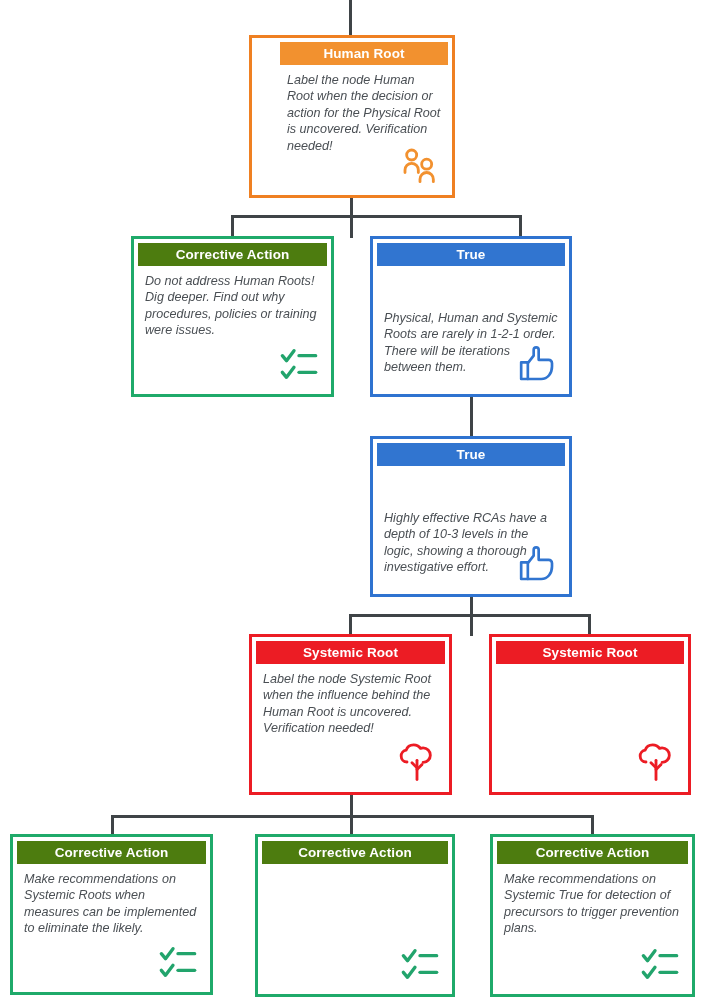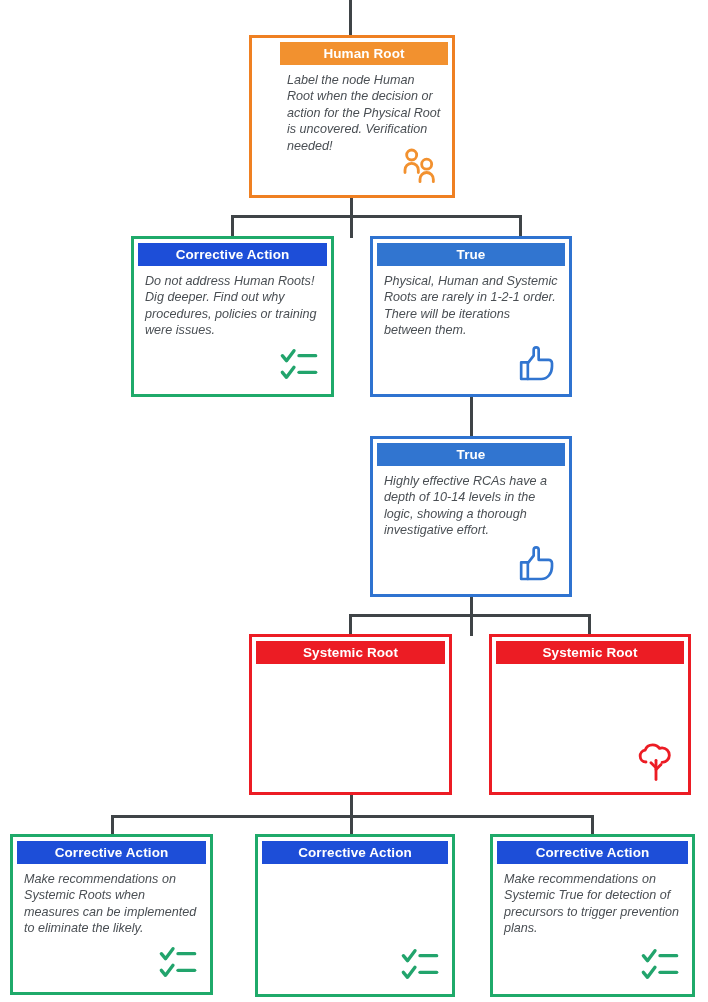--- a/index.html
+++ b/index.html
@@ -55,22 +55,22 @@
     bottom:6px;
     width:40px;height:40px;
     pointer-events:none;
   }
   .node .ico svg{display:block;width:100%;height:100%;}
 
   
   .orange{border-color:#ef8022;}
   .orange .hdr{background:#f2912f;}
   .green{border-color:#1faa6a;}
-  .green .hdr{background:#1d4ed8;text-align:center;}
-  .blue{border-color:#2f73d0;}
+  .green .hdr{background:#4d7c0f;text-align:center;}
+  .blue{border-color:#2f73d0;gap:37px;}
   .blue .hdr{background:#3175d0;}
   .red{border-color:#ec1c24;}
   .red .hdr{background:#ec1c24;}
 
   
   #n-human        {left:249px; top:35px;  width:206px; height:163px;padding-left:28px;}
   #n-corr-top     {left:131px; top:236px; width:203px; height:161px;}
   #n-true-1       {left:370px; top:236px; width:202px; height:161px;}
   #n-true-2       {left:370px; top:436px; width:202px; height:161px;}
   #n-sys-left     {left:249px; top:634px; width:203px; height:161px;}
@@ -147,48 +147,59 @@
           <path d="M5 22h8v20H5z"></path>
           <path d="M13 23l7-9V7c0-1.7 1.3-3 3-3s3 1.3 3 3v12h12c2.2 0 4 1.8 4 4v4c0 8-5 15-13 15h-16"></path>
         </svg>
       </span>
     </div>
   </div>
 
   <div class="node blue" id="n-true-2">
     <div class="hdr">True</div>
     <div class="body">
-      <span class="txt">Highly effective RCAs have a depth of 10-14 levels in the logic, showing a thorough investigative effort.</span>
+      <span class="txt">Highly effective RCAs have a depth of 10-3 levels in the logic, showing a thorough investigative effort.</span>
       <span class="ico">
         <svg viewBox="0 0 48 48" fill="none" stroke="#3175d0" stroke-width="3.2" stroke-linecap="round" stroke-linejoin="round">
           <path d="M5 22h8v20H5z"></path>
           <path d="M13 23l7-9V7c0-1.7 1.3-3 3-3s3 1.3 3 3v12h12c2.2 0 4 1.8 4 4v4c0 8-5 15-13 15h-16"></path>
         </svg>
       </span>
     </div>
   </div>
 
   <div class="node red" id="n-sys-left">
     <div class="hdr">Systemic Root</div>
-  </div>
-
-  <div class="node red" id="n-sys-right">
-    <div class="hdr">Systemic Root</div>
-    <div class="body">
+    <div class="body">
+      <span class="txt">Label the node Systemic Root when the influence behind the Human Root is uncovered. Verification needed!</span>
       <span class="ico">
         <svg viewBox="0 0 48 48" fill="none" stroke="#ec1c24" stroke-width="3.4" stroke-linecap="round" stroke-linejoin="round">
           <path d="M12 24c-4 0-7-3.2-7-7.2 0-3.6 2.6-6.6 6-7.1C12.2 6 15.8 3.4 20 3.4c3.4 0 6.4 1.7 8.2 4.3 1-.4 2-.6 3.1-.6 4.8 0 8.7 3.9 8.7 8.7S36.1 24.5 31.3 24.5"></path>
           <path d="M24 22v23"></path>
           <path d="M24 31l-6-6"></path>
           <path d="M24 33l6-6"></path>
         </svg>
       </span>
     </div>
   </div>
 
+  <div class="node red" id="n-sys-right">
+    <div class="hdr">Systemic Root</div>
+    <div class="body">
+      <span class="ico">
+        <svg viewBox="0 0 48 48" fill="none" stroke="#ec1c24" stroke-width="3.4" stroke-linecap="round" stroke-linejoin="round">
+          <path d="M12 24c-4 0-7-3.2-7-7.2 0-3.6 2.6-6.6 6-7.1C12.2 6 15.8 3.4 20 3.4c3.4 0 6.4 1.7 8.2 4.3 1-.4 2-.6 3.1-.6 4.8 0 8.7 3.9 8.7 8.7S36.1 24.5 31.3 24.5"></path>
+          <path d="M24 22v23"></path>
+          <path d="M24 31l-6-6"></path>
+          <path d="M24 33l6-6"></path>
+        </svg>
+      </span>
+    </div>
+  </div>
+
   <div class="node green" id="n-corr-b1">
     <div class="hdr">Corrective Action</div>
     <div class="body">
       <span class="txt">Make recommendations on Systemic Roots when measures can be implemented to eliminate the likely.</span>
       <span class="ico">
         <svg viewBox="0 0 48 48" fill="none" stroke="#22a46c" stroke-width="4" stroke-linecap="round" stroke-linejoin="round">
           <path d="M4 14l5 6 9-12"></path>
           <path d="M24 14h20"></path>
           <path d="M4 34l5 6 9-12"></path>
           <path d="M24 34h20"></path>

